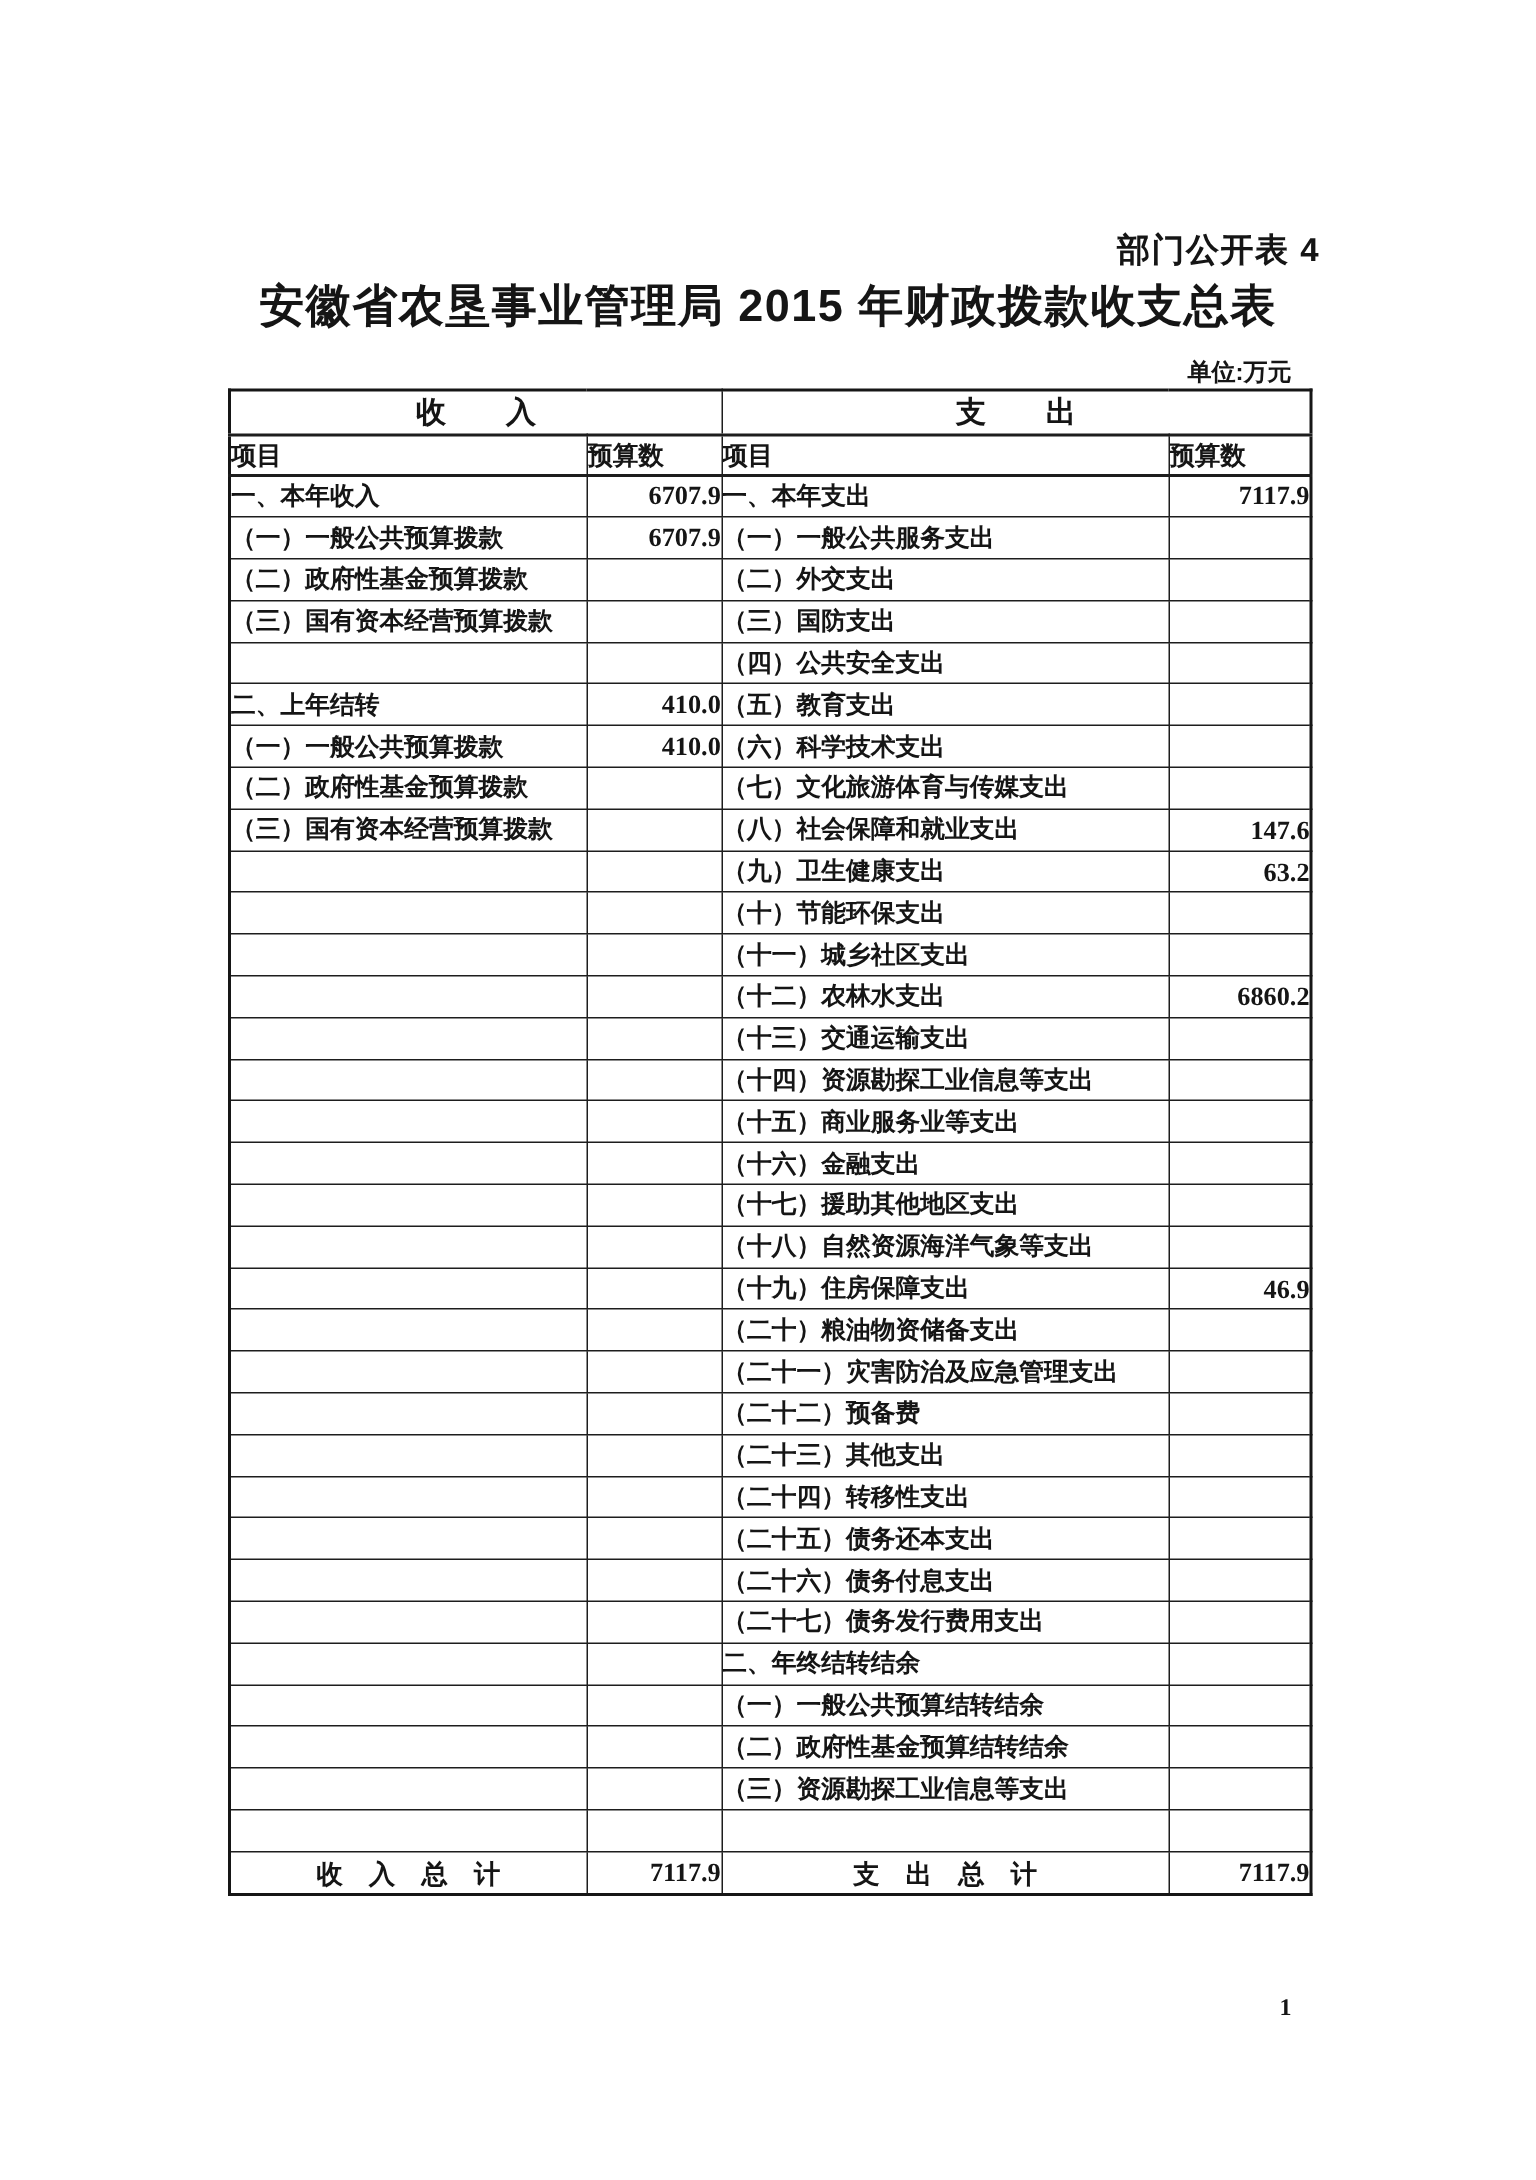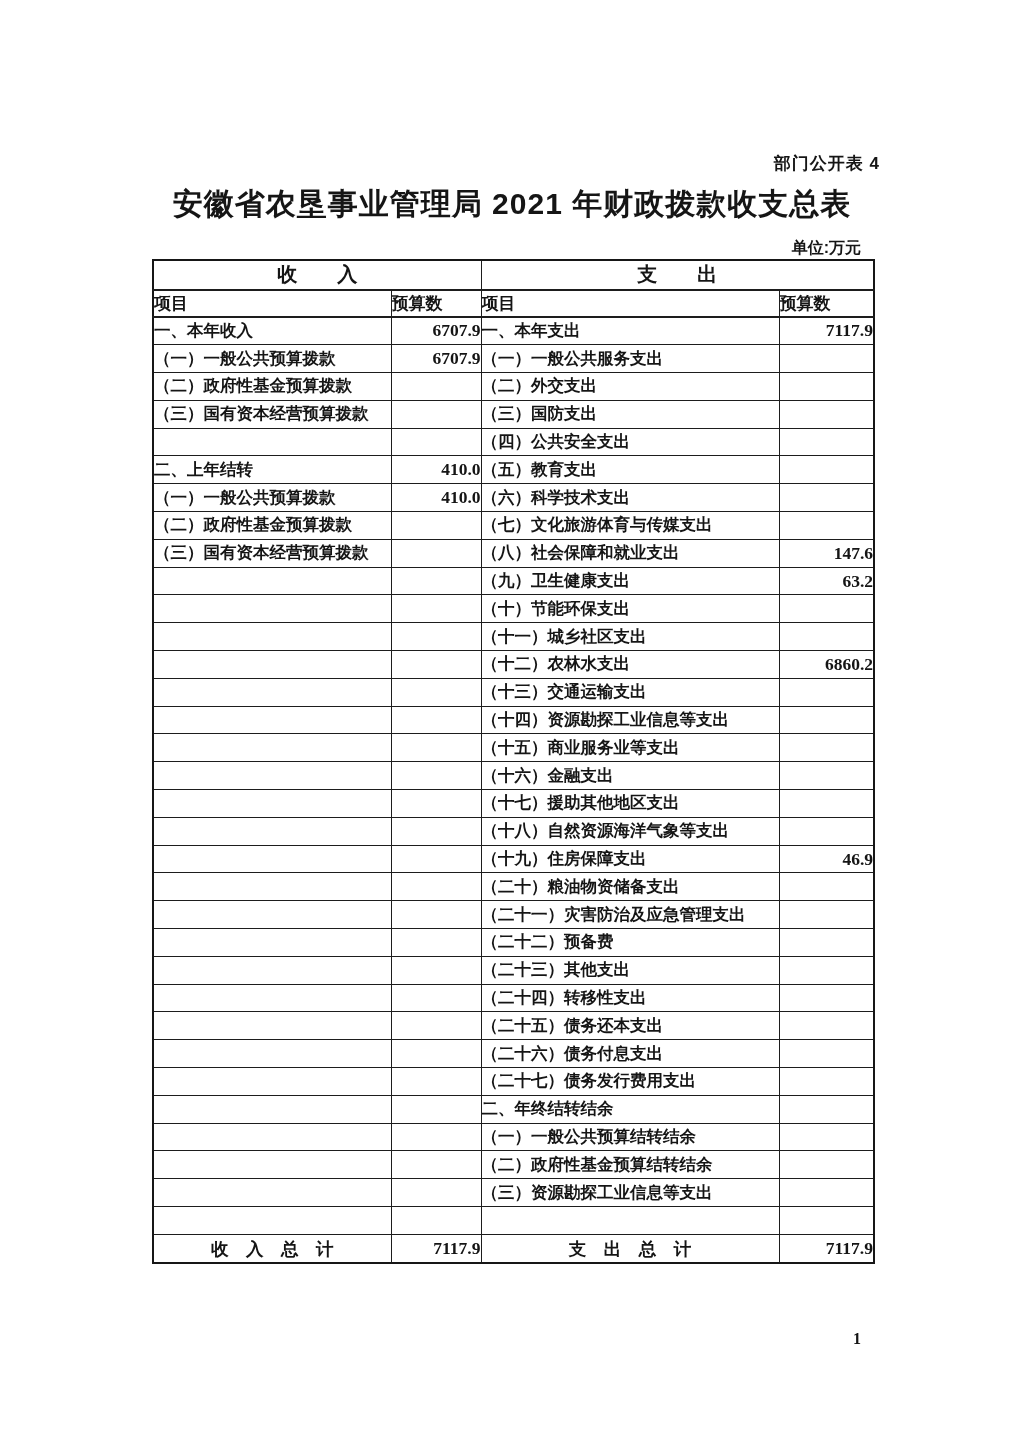--- a/index.html
+++ b/index.html
@@ -3,21 +3,21 @@
 <meta charset="utf-8">
 <style>
   html,body{margin:0;padding:0;}
   body{
     width:1024px;height:1453px;background:#ffffff;position:relative;
     font-family:"Liberation Sans", sans-serif;color:#151515;
     -webkit-font-smoothing:antialiased;
   }
   .corner-label{
     position:absolute;top:152px;right:144px;
-    font-size:17px;font-weight:bold;letter-spacing:1px;
+    font-size:22px;font-weight:bold;letter-spacing:1px;
   }
   .doc-title{
     position:absolute;top:184px;left:0;width:1024px;margin:0;
     text-align:center;font-size:30px;font-weight:bold;letter-spacing:1px;
   }
   .unit-label{
     position:absolute;top:238px;right:163px;
     font-size:16px;font-weight:bold;
   }
   table.budget{
@@ -44,21 +44,21 @@
     position:absolute;left:853px;top:1330px;
     font-size:16px;font-weight:bold;
     font-family:"Liberation Serif", serif;
   }
 </style>
 </head>
 <body>
 
 <div class="corner-label">部门公开表 4</div>
 
-<h1 class="doc-title">安徽省农垦事业管理局 2021 年财政拨款收支总表</h1>
+<h1 class="doc-title">安徽省农垦事业管理局 2015 年财政拨款收支总表</h1>
 
 <div class="unit-label">单位:万元</div>
 
 <table class="budget">
   <colgroup>
     <col style="width:238px">
     <col style="width:90px">
     <col style="width:298px">
     <col style="width:95px">
   </colgroup>

